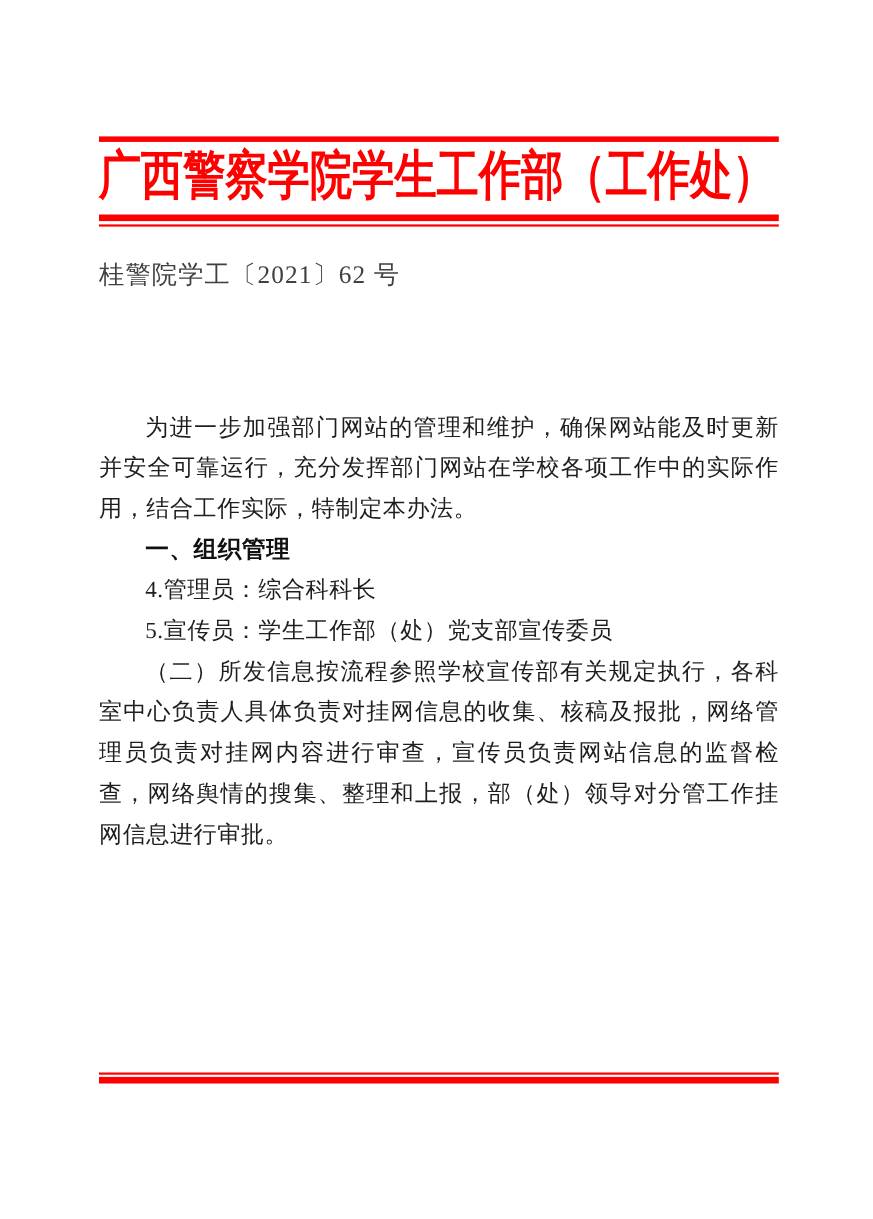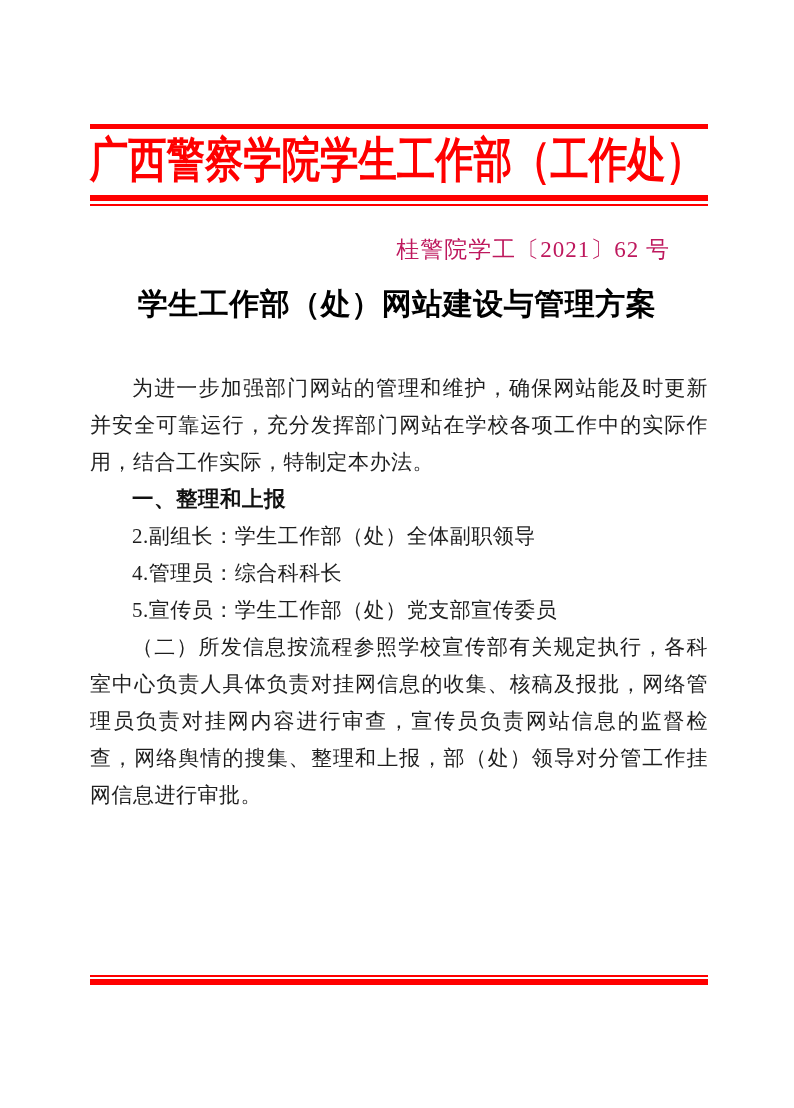--- a/index.html
+++ b/index.html
@@ -58,24 +58,23 @@
     background: #ff0000;
   }
   
   .doc-number {
     position: absolute;
     left: 90px;
     width: 580px;
     top: 234px;
     height: 32px;
     line-height: 32px;
-    text-align: right;
     font-size: 23px;
     letter-spacing: 1px;
-    color: #be185d;
+    color: #404040;
   }
   
   .doc-title {
     position: absolute;
     left: 0;
     width: 794px;
     top: 284px;
     margin: 0;
     text-align: center;
     font-size: 30px;
@@ -139,29 +138,27 @@
 
   <div class="top-rule"></div>
 
   <div class="org-title">广西警察学院学生工作部（工作处）</div>
 
   <div class="head-rule-thick"></div>
   <div class="head-rule-thin"></div>
 
   <div class="doc-number">桂警院学工〔2021〕62 号</div>
 
-  <h1 class="doc-title">学生工作部（处）网站建设与管理方案</h1>
 
   <div class="doc-body">
     <p class="para-indent">为进一步加强部门网站的管理和维护，确保网站能及时更新并安全可靠运行，充分发挥部门网站在学校各项工作中的实际作用，结合工作实际，特制定本办法。</p>
 
-    <h2 class="section-heading">一、整理和上报</h2>
+    <h2 class="section-heading">一、组织管理</h2>
 
 
-    <p class="role-line">2.副组长：学生工作部（处）全体副职领导</p>
     <p class="role-line">4.管理员：综合科科长</p>
     <p class="role-line">5.宣传员：学生工作部（处）党支部宣传委员</p>
 
     <p class="para-indent">（二）所发信息按流程参照学校宣传部有关规定执行，各科室中心负责人具体负责对挂网信息的收集、核稿及报批，网络管理员负责对挂网内容进行审查，宣传员负责网站信息的监督检查，网络舆情的搜集、整理和上报，部（处）领导对分管工作挂网信息进行审批。</p>
   </div>
 
   <div class="foot-rule-thin"></div>
   <div class="foot-rule-thick"></div>
 
 </div>

